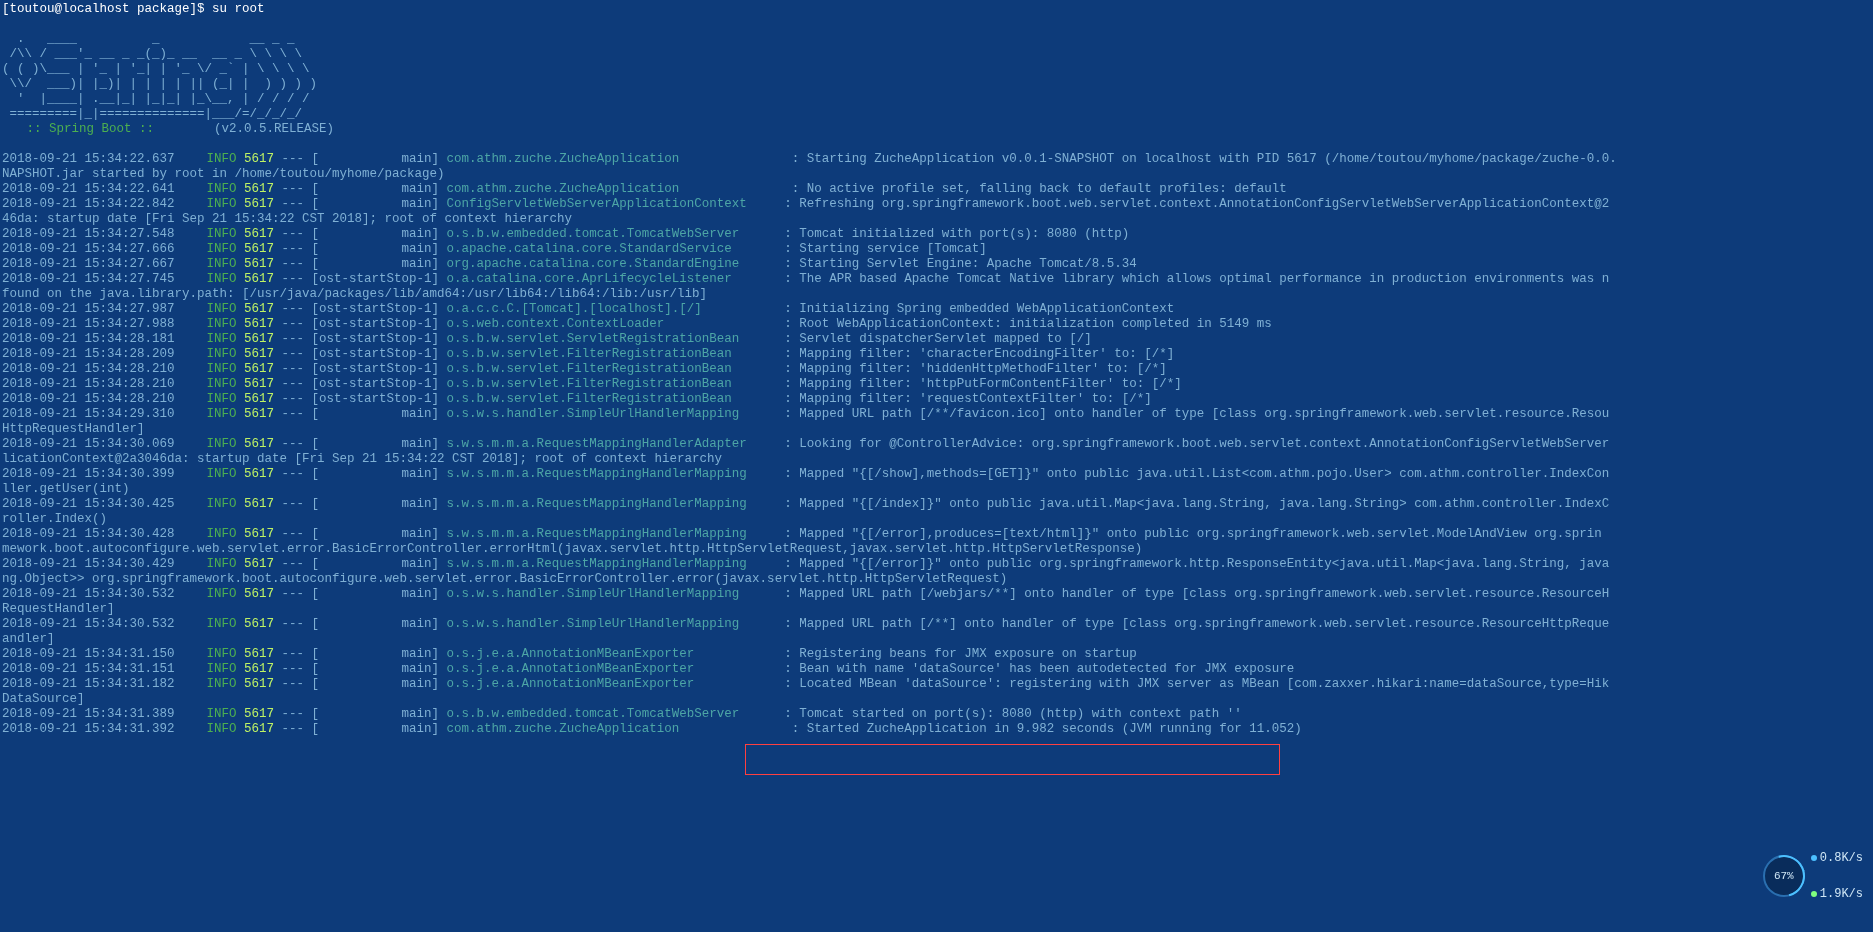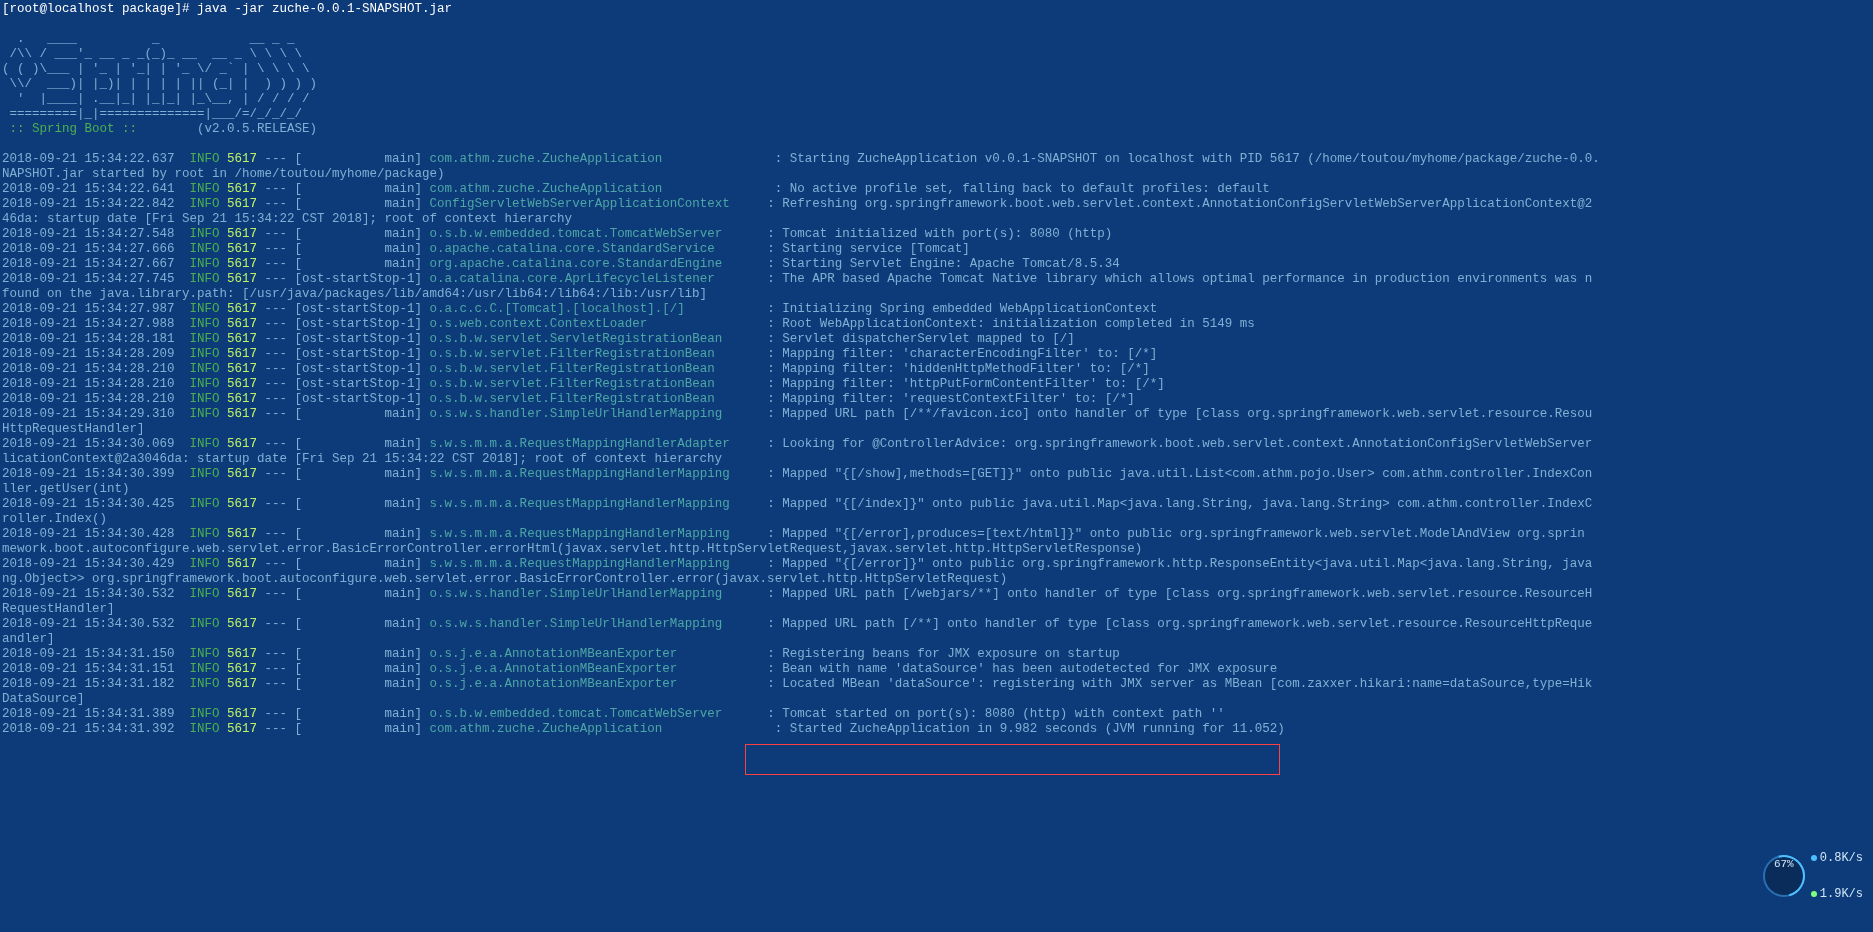--- a/index.html
+++ b/index.html
@@ -10,21 +10,21 @@
     line-height:15px;
     color:#7fb0d4;
     white-space:pre;
     position:relative;
     width:1873px;
     height:932px;
     overflow:hidden;
   }
   #term { position:absolute; top:0; left:0; padding:2px 2px; }
   .white  { color:#ffffff; }
-  .green  { color:#4caf50; }
+  .green  { color:#4caf50;margin-left:17px; }
   .pink   { color:#bef264; }
   .teal   { color:#4da6a6;font-family:Liberation Mono, monospace; }
   .blue   { color:#7fb0d4; }
   
   .box {
     position:absolute;
     border:1px solid #ff4040;
     left:745px; top:744px;
     width:535px; height:31px;
     pointer-events:none;
@@ -33,41 +33,41 @@
   .net-widget {
     position:absolute;
     right:10px; bottom:8px;
     display:flex; align-items:center; gap:6px;
     color:#cfe6f5;
   }
   .ring {
     width:42px; height:42px; border-radius:50%;
     border:2px solid #2a6fb0;
     position:relative;
-    display:flex; justify-content:center;
+    display:flex; align-items:center; justify-content:center;
     background:rgba(0,0,0,0.25);
   }
   .ring::before{
     content:""; position:absolute; top:-2px; left:-2px; right:-2px; bottom:-2px;
     border-radius:50%;
     border:2px solid transparent;
     border-top-color:#4cc0ff; border-right-color:#4cc0ff;
     transform:rotate(30deg);
   }
   .ring-text{ font-size:11px; color:#cfe6f5;}
   .rates { font-size:12px; line-height:12px; }
   .dot{ display:inline-block;width:6px;height:6px;border-radius:50%;margin-right:3px; }
   .dot.up{ background:#4cc0ff;} .dot.dn{ background:#7fff7f;}
 </style>
 </head>
 <body>
 
 
 
-<div id="term"><div><span class="white">[root@localhost package]# java -jar zuche-0.0.1-SNAPSHOT.jar</span></div><div class="blue">
+<div id="term"><div><span class="white">[toutou@localhost package]$ su root</span></div><div class="blue">
   .   ____          _            __ _ _
  /\\ / ___'_ __ _ _(_)_ __  __ _ \ \ \ \
 ( ( )\___ | '_ | '_| | '_ \/ _` | \ \ \ \
  \\/  ___)| |_)| | | | | || (_| |  ) ) ) )
   '  |____| .__|_| |_|_| |_\__, | / / / /
  =========|_|==============|___/=/_/_/_/</div><div><span class="green"> :: Spring Boot ::</span><span class="blue">        (v2.0.5.RELEASE)</span></div><div><span class="blue"> </span></div><div><span class="blue">2018-09-21 15:34:22.637  </span><span class="green">INFO </span><span class="pink">5617</span><span class="blue"> --- [</span><span class="blue">           main] </span><span class="teal">com.athm.zuche.ZucheApplication               </span><span class="blue">: Starting ZucheApplication v0.0.1-SNAPSHOT on localhost with PID 5617 (/home/toutou/myhome/package/zuche-0.0.</span></div><div><span class="blue">NAPSHOT.jar started by root in /home/toutou/myhome/package)</span></div><div><span class="blue">2018-09-21 15:34:22.641  </span><span class="green">INFO </span><span class="pink">5617</span><span class="blue"> --- [</span><span class="blue">           main] </span><span class="teal">com.athm.zuche.ZucheApplication               </span><span class="blue">: No active profile set, falling back to default profiles: default</span></div><div><span class="blue">2018-09-21 15:34:22.842  </span><span class="green">INFO </span><span class="pink">5617</span><span class="blue"> --- [</span><span class="blue">           main] </span><span class="teal">ConfigServletWebServerApplicationContext     </span><span class="blue">: Refreshing org.springframework.boot.web.servlet.context.AnnotationConfigServletWebServerApplicationContext@2</span></div><div><span class="blue">46da: startup date [Fri Sep 21 15:34:22 CST 2018]; root of context hierarchy</span></div><div><span class="blue">2018-09-21 15:34:27.548  </span><span class="green">INFO </span><span class="pink">5617</span><span class="blue"> --- [</span><span class="blue">           main] </span><span class="teal">o.s.b.w.embedded.tomcat.TomcatWebServer      </span><span class="blue">: Tomcat initialized with port(s): 8080 (http)</span></div><div><span class="blue">2018-09-21 15:34:27.666  </span><span class="green">INFO </span><span class="pink">5617</span><span class="blue"> --- [</span><span class="blue">           main] </span><span class="teal">o.apache.catalina.core.StandardService       </span><span class="blue">: Starting service [Tomcat]</span></div><div><span class="blue">2018-09-21 15:34:27.667  </span><span class="green">INFO </span><span class="pink">5617</span><span class="blue"> --- [</span><span class="blue">           main] </span><span class="teal">org.apache.catalina.core.StandardEngine      </span><span class="blue">: Starting Servlet Engine: Apache Tomcat/8.5.34</span></div><div><span class="blue">2018-09-21 15:34:27.745  </span><span class="green">INFO </span><span class="pink">5617</span><span class="blue"> --- [</span><span class="blue">ost-startStop-1] </span><span class="teal">o.a.catalina.core.AprLifecycleListener       </span><span class="blue">: The APR based Apache Tomcat Native library which allows optimal performance in production environments was n</span></div><div><span class="blue">found on the java.library.path: [/usr/java/packages/lib/amd64:/usr/lib64:/lib64:/lib:/usr/lib]</span></div><div><span class="blue">2018-09-21 15:34:27.987  </span><span class="green">INFO </span><span class="pink">5617</span><span class="blue"> --- [</span><span class="blue">ost-startStop-1] </span><span class="teal">o.a.c.c.C.[Tomcat].[localhost].[/]           </span><span class="blue">: Initializing Spring embedded WebApplicationContext</span></div><div><span class="blue">2018-09-21 15:34:27.988  </span><span class="green">INFO </span><span class="pink">5617</span><span class="blue"> --- [</span><span class="blue">ost-startStop-1] </span><span class="teal">o.s.web.context.ContextLoader                </span><span class="blue">: Root WebApplicationContext: initialization completed in 5149 ms</span></div><div><span class="blue">2018-09-21 15:34:28.181  </span><span class="green">INFO </span><span class="pink">5617</span><span class="blue"> --- [</span><span class="blue">ost-startStop-1] </span><span class="teal">o.s.b.w.servlet.ServletRegistrationBean      </span><span class="blue">: Servlet dispatcherServlet mapped to [/]</span></div><div><span class="blue">2018-09-21 15:34:28.209  </span><span class="green">INFO </span><span class="pink">5617</span><span class="blue"> --- [</span><span class="blue">ost-startStop-1] </span><span class="teal">o.s.b.w.servlet.FilterRegistrationBean       </span><span class="blue">: Mapping filter: 'characterEncodingFilter' to: [/*]</span></div><div><span class="blue">2018-09-21 15:34:28.210  </span><span class="green">INFO </span><span class="pink">5617</span><span class="blue"> --- [</span><span class="blue">ost-startStop-1] </span><span class="teal">o.s.b.w.servlet.FilterRegistrationBean       </span><span class="blue">: Mapping filter: 'hiddenHttpMethodFilter' to: [/*]</span></div><div><span class="blue">2018-09-21 15:34:28.210  </span><span class="green">INFO </span><span class="pink">5617</span><span class="blue"> --- [</span><span class="blue">ost-startStop-1] </span><span class="teal">o.s.b.w.servlet.FilterRegistrationBean       </span><span class="blue">: Mapping filter: 'httpPutFormContentFilter' to: [/*]</span></div><div><span class="blue">2018-09-21 15:34:28.210  </span><span class="green">INFO </span><span class="pink">5617</span><span class="blue"> --- [</span><span class="blue">ost-startStop-1] </span><span class="teal">o.s.b.w.servlet.FilterRegistrationBean       </span><span class="blue">: Mapping filter: 'requestContextFilter' to: [/*]</span></div><div><span class="blue">2018-09-21 15:34:29.310  </span><span class="green">INFO </span><span class="pink">5617</span><span class="blue"> --- [</span><span class="blue">           main] </span><span class="teal">o.s.w.s.handler.SimpleUrlHandlerMapping      </span><span class="blue">: Mapped URL path [/**/favicon.ico] onto handler of type [class org.springframework.web.servlet.resource.Resou</span></div><div><span class="blue">HttpRequestHandler]</span></div><div><span class="blue">2018-09-21 15:34:30.069  </span><span class="green">INFO </span><span class="pink">5617</span><span class="blue"> --- [</span><span class="blue">           main] </span><span class="teal">s.w.s.m.m.a.RequestMappingHandlerAdapter     </span><span class="blue">: Looking for @ControllerAdvice: org.springframework.boot.web.servlet.context.AnnotationConfigServletWebServer</span></div><div><span class="blue">licationContext@2a3046da: startup date [Fri Sep 21 15:34:22 CST 2018]; root of context hierarchy</span></div><div><span class="blue">2018-09-21 15:34:30.399  </span><span class="green">INFO </span><span class="pink">5617</span><span class="blue"> --- [</span><span class="blue">           main] </span><span class="teal">s.w.s.m.m.a.RequestMappingHandlerMapping     </span><span class="blue">: Mapped "{[/show],methods=[GET]}" onto public java.util.List&lt;com.athm.pojo.User&gt; com.athm.controller.IndexCon</span></div><div><span class="blue">ller.getUser(int)</span></div><div><span class="blue">2018-09-21 15:34:30.425  </span><span class="green">INFO </span><span class="pink">5617</span><span class="blue"> --- [</span><span class="blue">           main] </span><span class="teal">s.w.s.m.m.a.RequestMappingHandlerMapping     </span><span class="blue">: Mapped "{[/index]}" onto public java.util.Map&lt;java.lang.String, java.lang.String&gt; com.athm.controller.IndexC</span></div><div><span class="blue">roller.Index()</span></div><div><span class="blue">2018-09-21 15:34:30.428  </span><span class="green">INFO </span><span class="pink">5617</span><span class="blue"> --- [</span><span class="blue">           main] </span><span class="teal">s.w.s.m.m.a.RequestMappingHandlerMapping     </span><span class="blue">: Mapped "{[/error],produces=[text/html]}" onto public org.springframework.web.servlet.ModelAndView org.sprin</span></div><div><span class="blue">mework.boot.autoconfigure.web.servlet.error.BasicErrorController.errorHtml(javax.servlet.http.HttpServletRequest,javax.servlet.http.HttpServletResponse)</span></div><div><span class="blue">2018-09-21 15:34:30.429  </span><span class="green">INFO </span><span class="pink">5617</span><span class="blue"> --- [</span><span class="blue">           main] </span><span class="teal">s.w.s.m.m.a.RequestMappingHandlerMapping     </span><span class="blue">: Mapped "{[/error]}" onto public org.springframework.http.ResponseEntity&lt;java.util.Map&lt;java.lang.String, java</span></div><div><span class="blue">ng.Object&gt;&gt; org.springframework.boot.autoconfigure.web.servlet.error.BasicErrorController.error(javax.servlet.http.HttpServletRequest)</span></div><div><span class="blue">2018-09-21 15:34:30.532  </span><span class="green">INFO </span><span class="pink">5617</span><span class="blue"> --- [</span><span class="blue">           main] </span><span class="teal">o.s.w.s.handler.SimpleUrlHandlerMapping      </span><span class="blue">: Mapped URL path [/webjars/**] onto handler of type [class org.springframework.web.servlet.resource.ResourceH</span></div><div><span class="blue">RequestHandler]</span></div><div><span class="blue">2018-09-21 15:34:30.532  </span><span class="green">INFO </span><span class="pink">5617</span><span class="blue"> --- [</span><span class="blue">           main] </span><span class="teal">o.s.w.s.handler.SimpleUrlHandlerMapping      </span><span class="blue">: Mapped URL path [/**] onto handler of type [class org.springframework.web.servlet.resource.ResourceHttpReque</span></div><div><span class="blue">andler]</span></div><div><span class="blue">2018-09-21 15:34:31.150  </span><span class="green">INFO </span><span class="pink">5617</span><span class="blue"> --- [</span><span class="blue">           main] </span><span class="teal">o.s.j.e.a.AnnotationMBeanExporter            </span><span class="blue">: Registering beans for JMX exposure on startup</span></div><div><span class="blue">2018-09-21 15:34:31.151  </span><span class="green">INFO </span><span class="pink">5617</span><span class="blue"> --- [</span><span class="blue">           main] </span><span class="teal">o.s.j.e.a.AnnotationMBeanExporter            </span><span class="blue">: Bean with name 'dataSource' has been autodetected for JMX exposure</span></div><div><span class="blue">2018-09-21 15:34:31.182  </span><span class="green">INFO </span><span class="pink">5617</span><span class="blue"> --- [</span><span class="blue">           main] </span><span class="teal">o.s.j.e.a.AnnotationMBeanExporter            </span><span class="blue">: Located MBean 'dataSource': registering with JMX server as MBean [com.zaxxer.hikari:name=dataSource,type=Hik</span></div><div><span class="blue">DataSource]</span></div><div><span class="blue">2018-09-21 15:34:31.389  </span><span class="green">INFO </span><span class="pink">5617</span><span class="blue"> --- [</span><span class="blue">           main] </span><span class="teal">o.s.b.w.embedded.tomcat.TomcatWebServer      </span><span class="blue">: Tomcat started on port(s): 8080 (http) with context path ''</span></div><div><span class="blue">2018-09-21 15:34:31.392  </span><span class="green">INFO </span><span class="pink">5617</span><span class="blue"> --- [</span><span class="blue">           main] </span><span class="teal">com.athm.zuche.ZucheApplication               </span><span class="blue">: Started ZucheApplication in 9.982 seconds (JVM running for 11.052)</span></div></div>
 <div class="box"></div>
 
 <div class="net-widget">
   <div class="ring"><span class="ring-text">67%</span></div>

